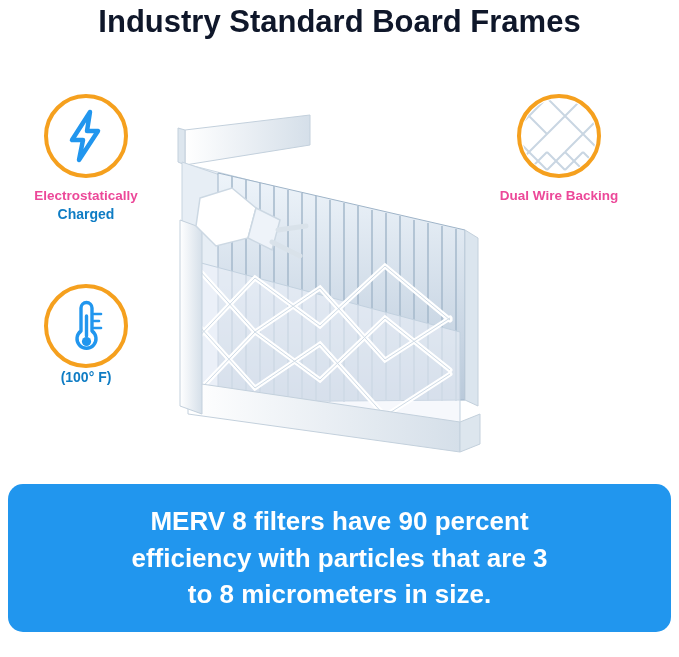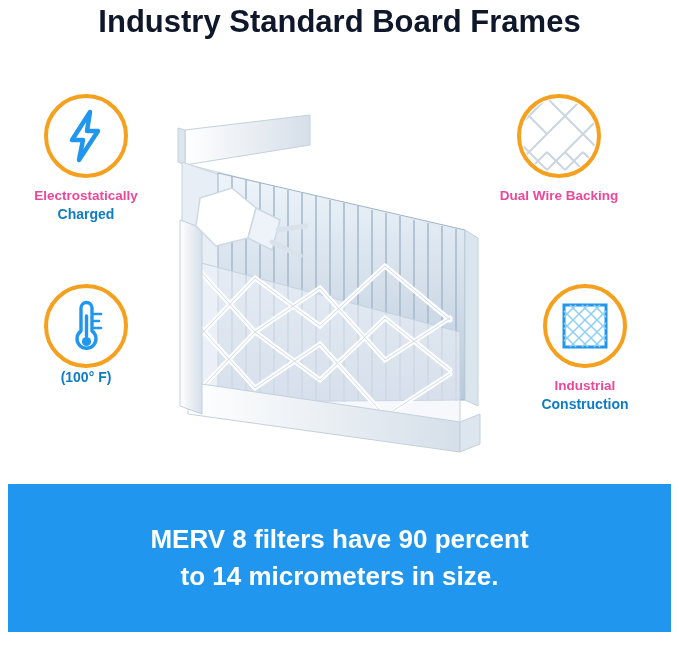--- a/index.html
+++ b/index.html
@@ -80,21 +80,21 @@
   }
 
   
   .banner {
     position: absolute;
     left: 8px;
     top: 484px;
     width: 663px;
     height: 148px;
     background: #2196ee;
-    border-radius: 0;
+    border-radius: 15px;
     display: flex;
     align-items: center;
     justify-content: center;
   }
   .banner-text {
     color: #ffffff;
     font-size: 26px;
     font-weight: bold;
     text-align: center;
     line-height: 1.42;
@@ -213,34 +213,22 @@
         <g clip-path="url(#meshClip)" stroke="#c9d6e2" stroke-width="2" fill="none">
           <path d="M-10,0 L8,18 L-10,36 M8,18 L26,0 M8,18 L26,36 L8,54 M26,36 L44,18 M26,0 L44,18 L26,36"></path>
           <path d="M44,18 L62,0 M44,18 L62,36 L44,54 M62,36 L80,18 M-10,36 L8,54 M8,54 L26,72 M26,54 L44,72 M44,54 L62,72 M62,36 L80,54 M62,54 L80,72 M26,54 L8,72"></path>
           <path d="M-10,72 L8,54 M44,54 L26,72 M62,54 L44,72 M80,54 L62,72"></path>
         </g>
       </svg>
     </div>
     <div class="feature-label">Dual Wire Backing</div>
   </div>
 
-  <div class="feature" id="feat-indus">
-    <div class="badge">
-      <svg width="76" height="76" viewBox="0 0 76 76">
-        <rect x="17" y="17" width="42" height="42" fill="none" stroke="#2196ee" stroke-width="3"></rect>
-        <g stroke="#8fd0f5" stroke-width="1.6">
-          <path d="M17,29 L29,17 M17,41 L41,17 M17,53 L53,17 M23,59 L59,23 M35,59 L59,35 M47,59 L59,47"></path>
-          <path d="M29,59 L17,47 M41,59 L17,35 M53,59 L17,23 M59,53 L23,17 M59,41 L35,17 M59,29 L47,17"></path>
-        </g>
-      </svg>
-    </div>
-    <div class="feature-label">Industrial</div>
-    <div class="feature-sub">Construction</div>
-  </div>
 
   <div class="banner">
     <div class="banner-text">
       <div>MERV 8 filters have 90 percent</div>
-      <div>to 14 micrometers in size.</div>
+      <div>efficiency with particles that are 3</div>
+      <div>to 8 micrometers in size.</div>
     </div>
   </div>
 
 </div>
 
 </body></html>

